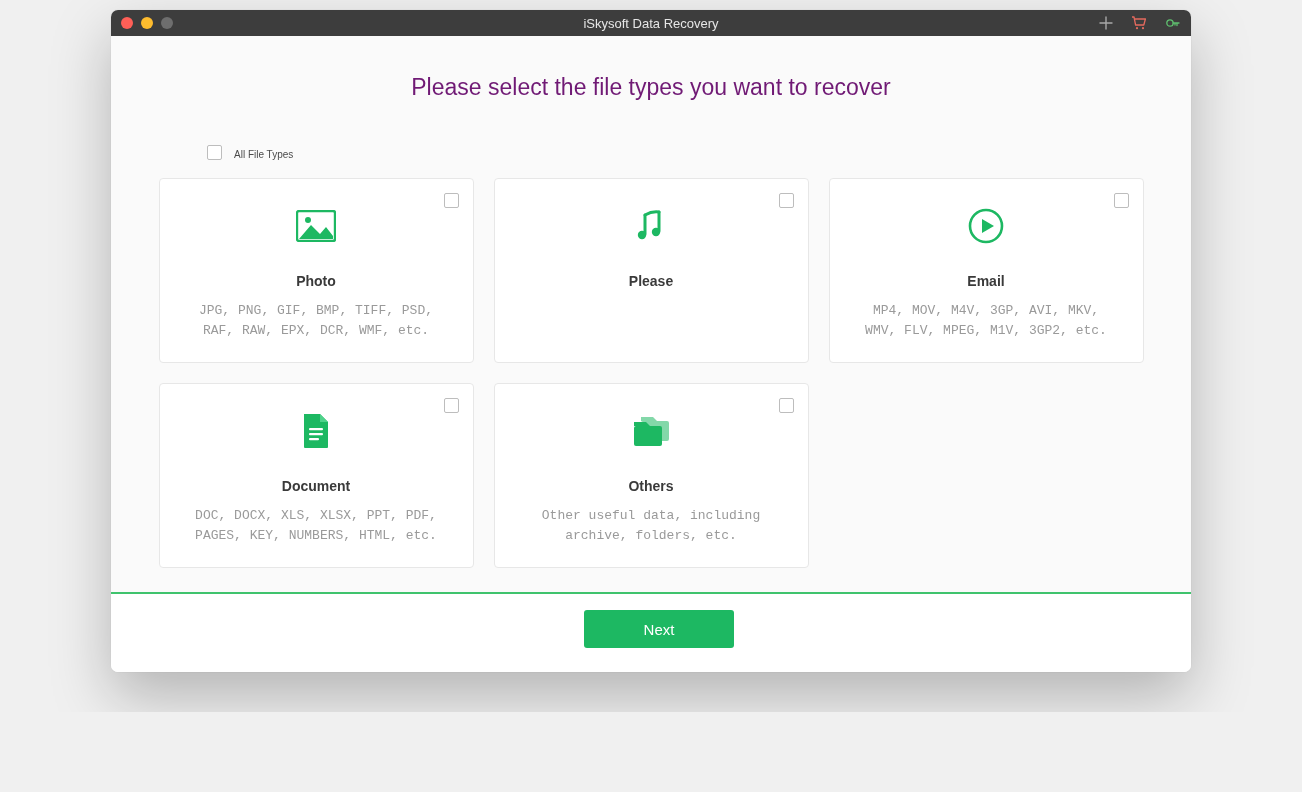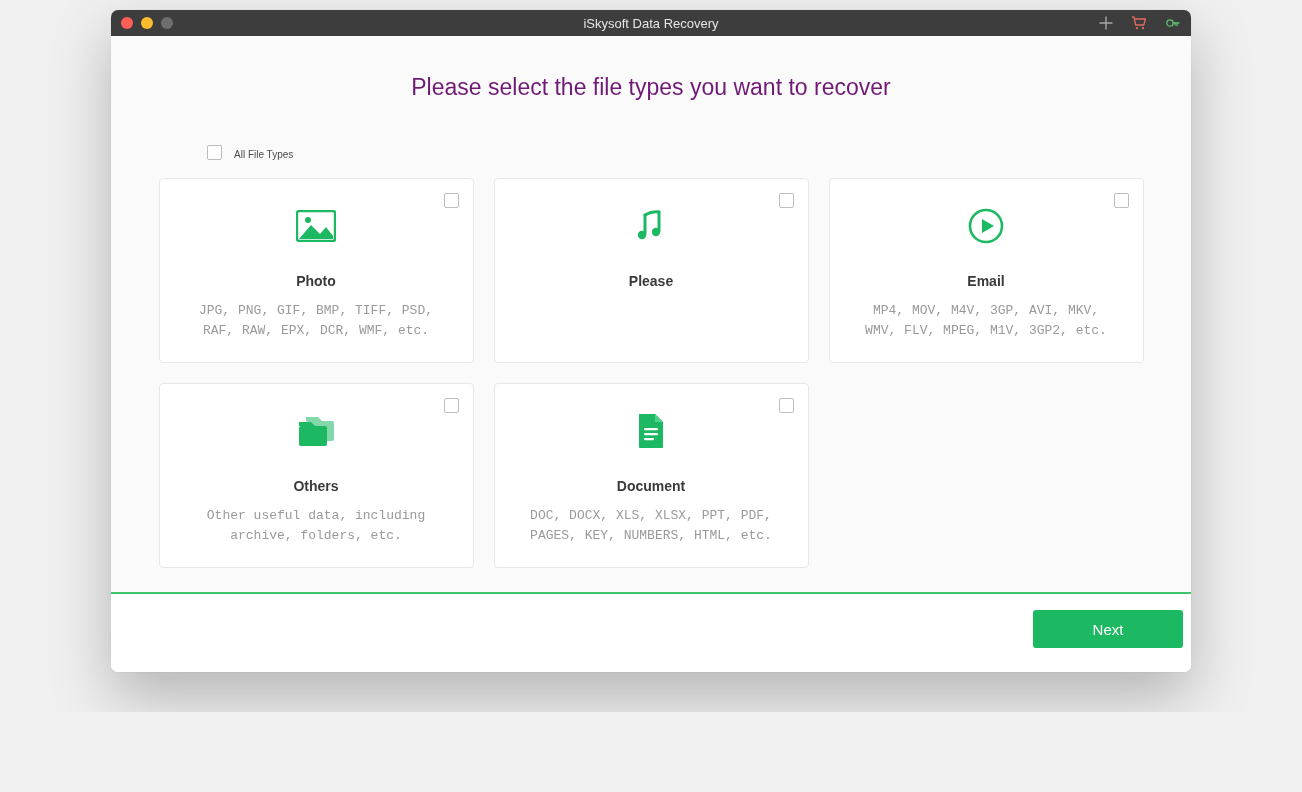--- a/index.html
+++ b/index.html
@@ -76,21 +76,21 @@
     text-align: center;
     cursor: pointer;
   }
   .card .chk { position: absolute; top: 14px; right: 14px; }
   .card .icon { height: 46px; display: flex; align-items: center; justify-content: center; }
   .card .title { margin-top: 24px; font-size: 14px; font-weight: 600; color: #3a3a3a; }
   .card .desc { margin-top: 12px; font-size: 13px; color: #9a9a9a; line-height: 1.55; padding: 0 4px; font-family: Liberation Mono, monospace;}
   
   .footer-line { height: 2px; background: #1db954; opacity: .85; }
   .footer {
-    display: flex; justify-content: flex-end; padding: 16px 8px 24px 24px; background: #fff;
+    display: flex; justify-content: center; padding: 16px 8px 24px 24px; background: #fff;
   }
   .next-btn {
     background: #1db862; color: #fff; border: none; border-radius: 3px;
     width: 150px; height: 38px; font-size: 15px; font-weight: 500; cursor: pointer;
   }
 </style>
 </head>
 <body>
 
 <div class="window">
@@ -169,46 +169,46 @@
             </svg>
         </div>
         <div class="title">Email</div>
         <div class="desc">MP4, MOV, M4V, 3GP, AVI, MKV, WMV, FLV, MPEG, M1V, 3GP2, etc.</div>
       </div>
 
 
       <div class="card">
         <div class="chk"></div>
         <div class="icon">
-          <svg width="40" height="36" viewBox="0 0 40 36">
-              <path d="M10 4 H22 L26 8 H10 Z" fill="#1db862" opacity="0.55"></path>
-              <rect x="10" y="8" width="28" height="20" rx="2" fill="#1db862" opacity="0.55"></rect>
-              <path d="M3 9 H15 L19 13 H3 Z" fill="#1db862"></path>
-              <rect x="3" y="13" width="28" height="20" rx="2" fill="#1db862"></rect>
-            </svg>
-        </div>
-        <div class="title">Others</div>
-        <div class="desc">Other useful data, including archive, folders, etc.</div>
-      </div>
-
-      <div class="card">
-        <div class="chk"></div>
-        <div class="icon">
           <svg width="32" height="38" viewBox="0 0 32 38">
               <path d="M4 2 H20 L28 10 V35 a1 1 0 0 1 -1 1 H5 a1 1 0 0 1 -1 -1 Z" fill="#1db862"></path>
               <path d="M20 2 V10 H28" fill="#4fd28a"></path>
               <rect x="9" y="16" width="14" height="2.2" fill="#fff" rx="1"></rect>
               <rect x="9" y="21" width="14" height="2.2" fill="#fff" rx="1"></rect>
               <rect x="9" y="26" width="10" height="2.2" fill="#fff" rx="1"></rect>
             </svg>
         </div>
         <div class="title">Document</div>
         <div class="desc">DOC, DOCX, XLS, XLSX, PPT, PDF, PAGES, KEY, NUMBERS, HTML, etc.</div>
       </div>
 
+      <div class="card">
+        <div class="chk"></div>
+        <div class="icon">
+          <svg width="40" height="36" viewBox="0 0 40 36">
+              <path d="M10 4 H22 L26 8 H10 Z" fill="#1db862" opacity="0.55"></path>
+              <rect x="10" y="8" width="28" height="20" rx="2" fill="#1db862" opacity="0.55"></rect>
+              <path d="M3 9 H15 L19 13 H3 Z" fill="#1db862"></path>
+              <rect x="3" y="13" width="28" height="20" rx="2" fill="#1db862"></rect>
+            </svg>
+        </div>
+        <div class="title">Others</div>
+        <div class="desc">Other useful data, including archive, folders, etc.</div>
+      </div>
+
     </div>
 
     <div class="footer-line"></div>
     <div class="footer">
       <button class="next-btn">Next</button>
     </div>
   </div>
 </div>
 
 </body></html>

